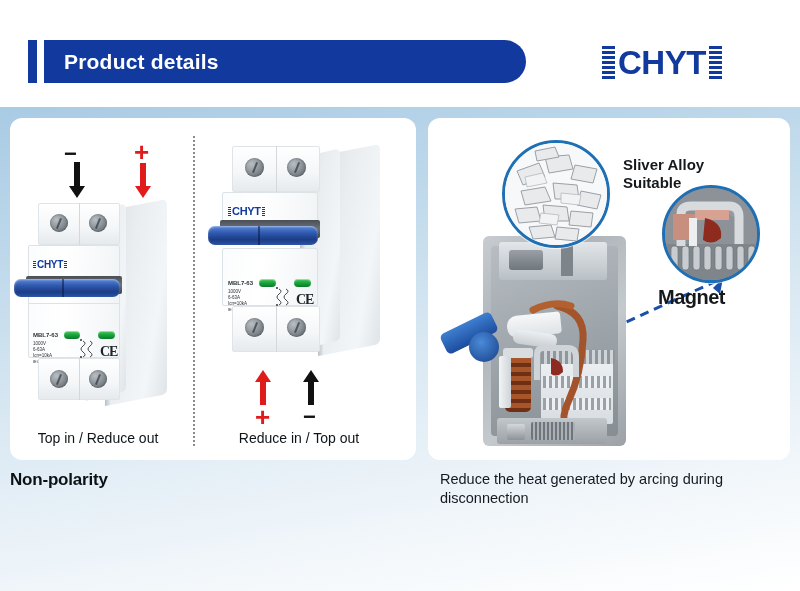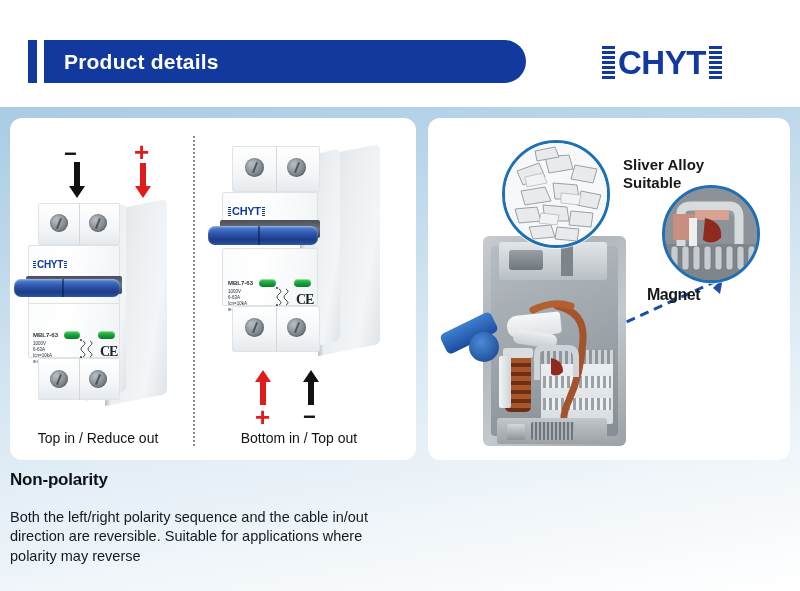--- a/index.html
+++ b/index.html
@@ -296,21 +296,21 @@
     <div class="arrow-head" style="left:255px;top:370px;border-left:8px solid transparent;border-right:8px solid transparent;border-bottom:12px solid #e01b1b;"></div>
     <div class="arrow-shaft" style="left:260px;top:381px;width:6px;height:24px;background:#e01b1b;"></div>
     <div class="sym" style="left:255px;top:404px;font-size:26px;color:#e01b1b;">+</div>
   </div>
   <div>
     <div class="arrow-head" style="left:303px;top:370px;border-left:8px solid transparent;border-right:8px solid transparent;border-bottom:12px solid #111;"></div>
     <div class="arrow-shaft" style="left:308px;top:381px;width:6px;height:24px;background:#111;"></div>
     <div class="sym" style="left:303px;top:406px;font-size:22px;color:#111;">−</div>
   </div>
 
-  <div class="cap-label" style="left:210px;top:430px;width:178px;">Bottom in / Top out</div>
+  <div class="cap-label" style="left:210px;top:430px;width:178px;">Reduce in / Top out</div>
 </div>
 
 <div class="panel panel-right"></div>
 
 <div class="cut-wrap">
 
   <svg style="position:absolute;left:0;top:0;" width="362" height="342">
     <line x1="118" y1="228" x2="128" y2="132" stroke="#1b4fa8" stroke-width="3" stroke-dasharray="9,6"></line>
     <polygon points="118,228 112,244 126,240" fill="#1b4fa8" transform="rotate(186 118 232)"></polygon>
     <line x1="185" y1="210" x2="295" y2="160" stroke="#1b4fa8" stroke-width="3" stroke-dasharray="9,6"></line>
@@ -404,22 +404,22 @@
         <rect x="83" y="58" width="7" height="24" rx="3"></rect>
       </g>
       <path d="M16 58 L16 26 q0 -8 10 -8 l38 0 q10 0 10 11 l0 27" stroke="#d7dbde" stroke-width="9" fill="none"></path>
       <rect x="8" y="26" width="22" height="26" fill="#c98f7e"></rect>
       <rect x="30" y="22" width="34" height="10" fill="#d8a292"></rect>
       <path d="M40 30 q18 4 16 20 q-9 8 -18 2 z" fill="#8f2a1f"></path>
       <rect x="24" y="30" width="8" height="28" fill="#eceef0"></rect>
     </svg>
   </div>
 
-  <div class="callout-txt" style="left:219px;top:168px;font-size:16px;letter-spacing:-0.5px;">Magnet</div>
+  <div class="callout-txt" style="left:230px;top:168px;font-size:20px;letter-spacing:-0.5px;">Magnet</div>
 </div>
 
 <div class="foot" style="left:10px;top:470px;width:400px;">
   <div class="foot-title">Non-polarity</div>
-  <div class="foot-body">Both the left/right polarity sequence and the cable in/out direction are reversible. Suitable for applications where polarity may reverse</div>
 </div>
 
 <div class="foot" style="left:440px;top:470px;width:350px;">
+  <div class="foot-body">Reduce the heat generated by arcing during disconnection</div>
 </div>
 
 </body></html>

